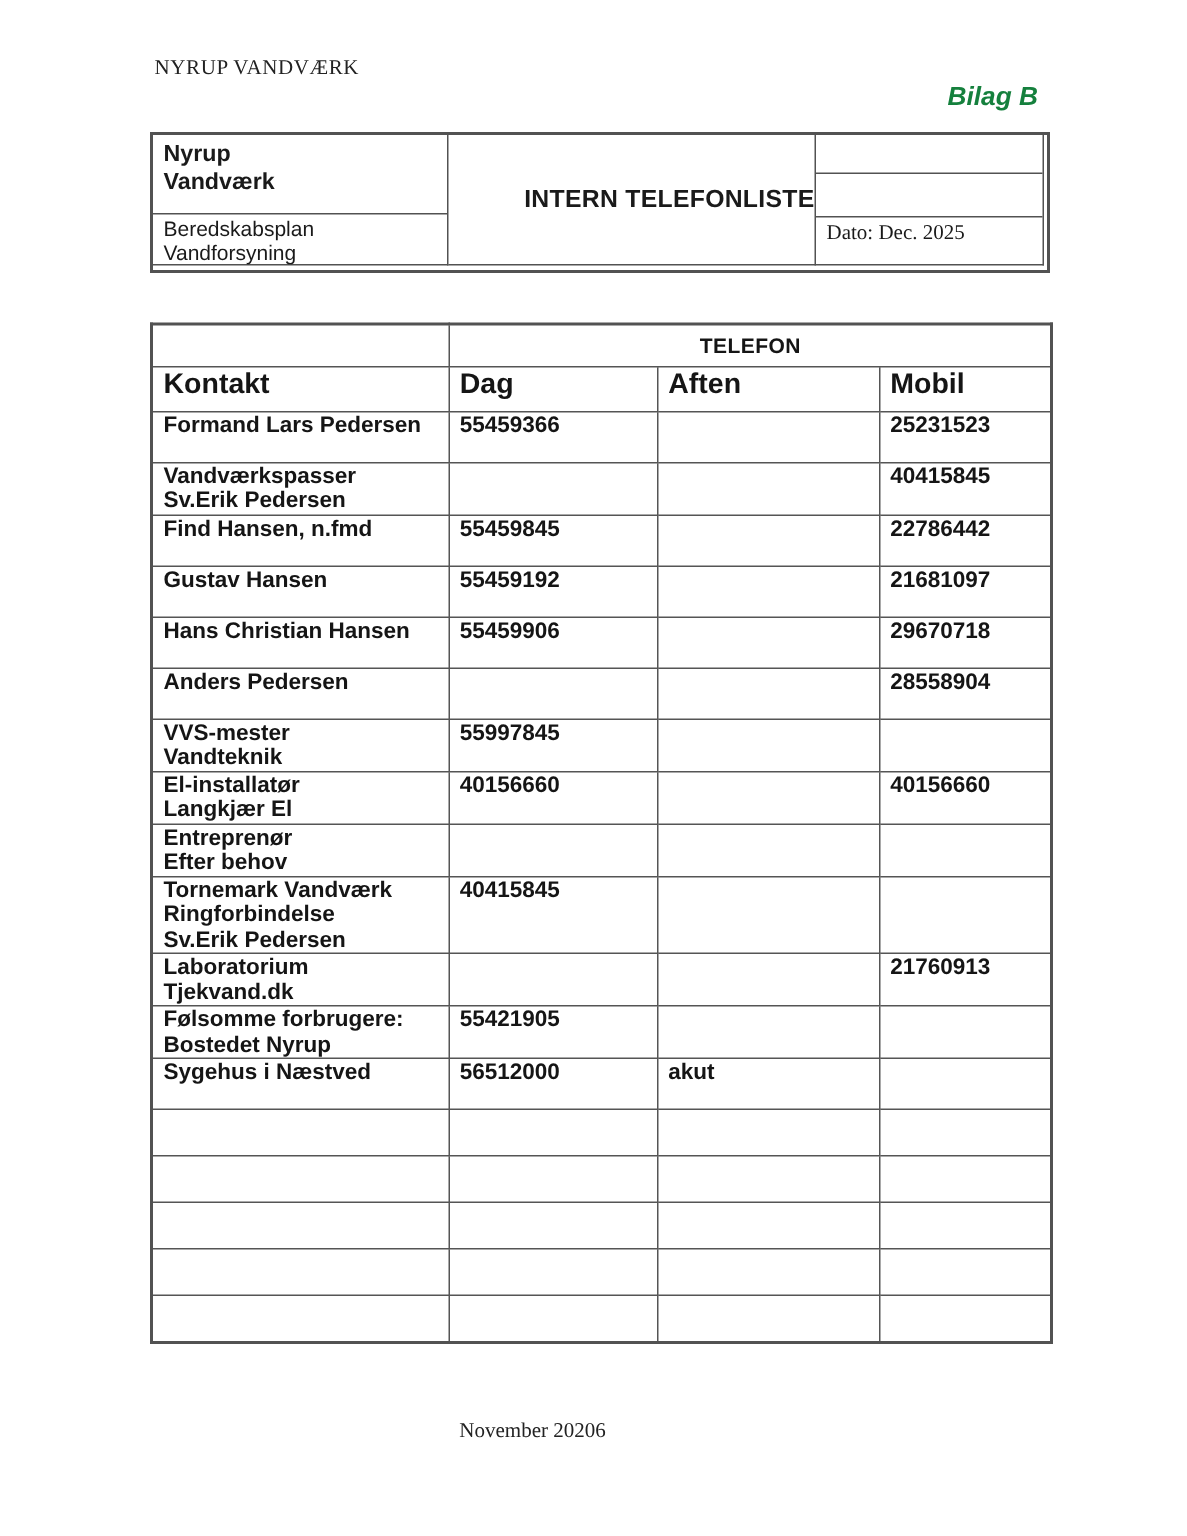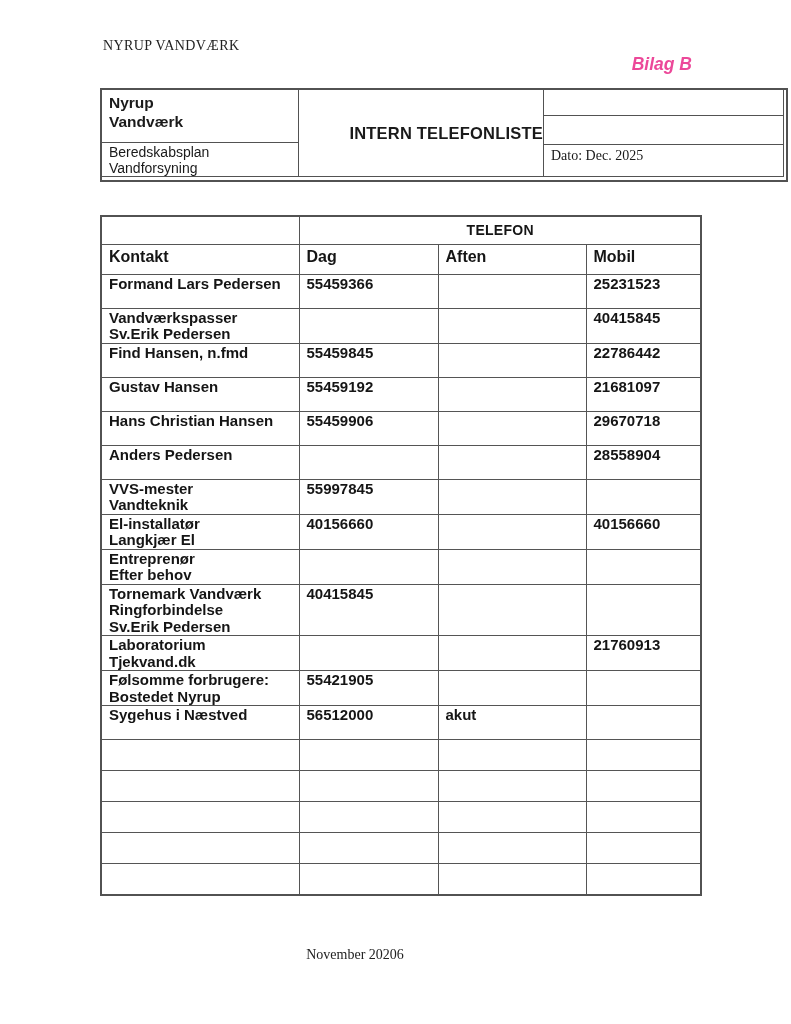--- a/index.html
+++ b/index.html
@@ -24,29 +24,29 @@
     letter-spacing: 0.4px;
     color: #222;
   }
   .bilag {
     position: absolute;
     right: 99px;
     top: 54px;
     font-weight: bold;
     font-style: italic;
     font-size: 17.5px;
-    color: #ec4899;
+    color: #15803d;
   }
 
   
   .header-box {
     position: absolute;
     left: 100px;
     top: 88px;
-    width: 688px;
+    width: 600px;
     height: 94px;
     border: 2px solid #525252;
     box-sizing: border-box;
     display: flex;
     padding: 0 2px 3px 0;
     background: #fff;
   }
   .hb-left {
     width: 197px;
     border-right: 1px solid #525252;
@@ -115,21 +115,21 @@
     font-weight: bold;
     font-size: 15px;
     line-height: 16.5px;
     overflow: hidden;
     white-space: normal;
     color: #151515;
   }
   tr.group-row { height: 28px; }
   td.group-cell { text-align: center; font-size: 14px; padding-top: 5px; letter-spacing: 0.3px; }
   tr.header-row { height: 30px; }
-  td.header-cell { font-size: 16px; padding-top: 4px; margin-top: 44px; }
+  td.header-cell { font-size: 19px; padding-top: 4px; margin-top: 44px; }
   tr.data-row { height: 34px; }
   tr.empty-row { height: 31px; }
 
   
   .footer {
     position: absolute;
     left: 100px;
     top: 947px;
     width: 510px;
     text-align: center;

